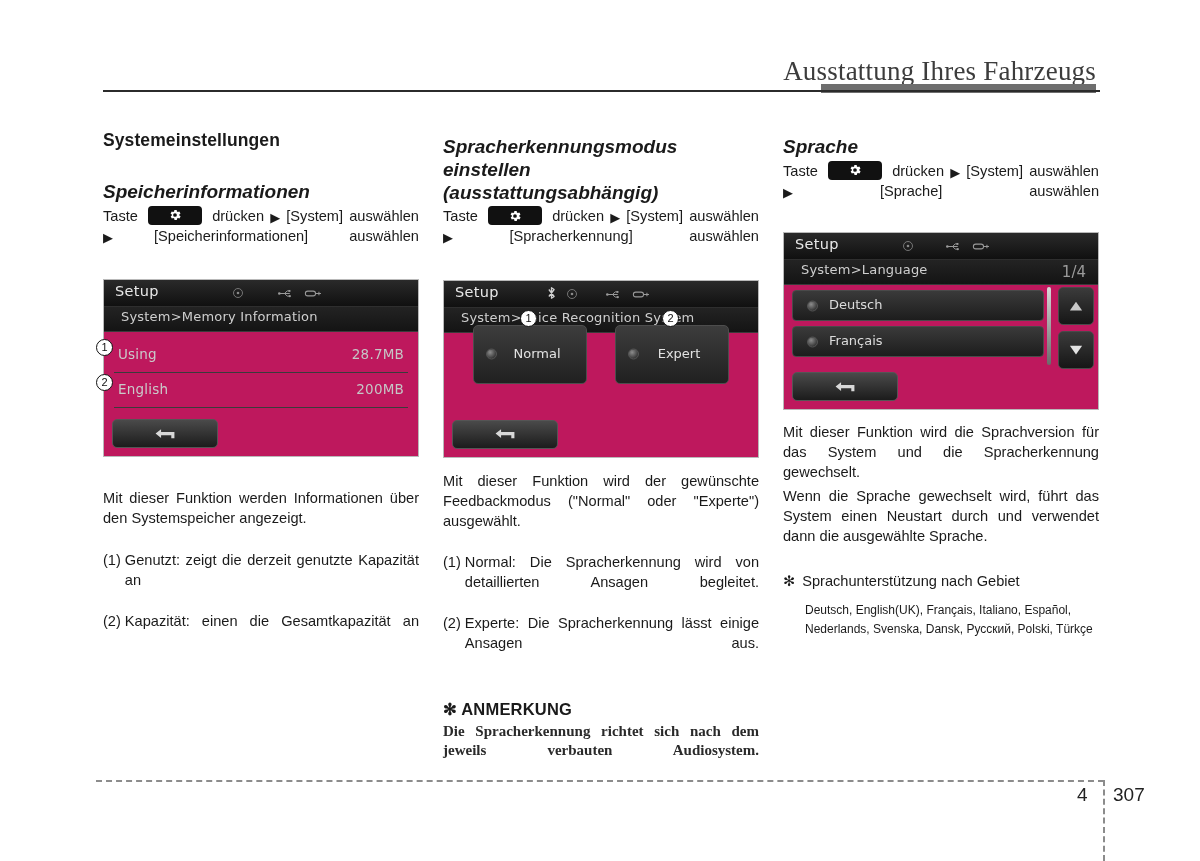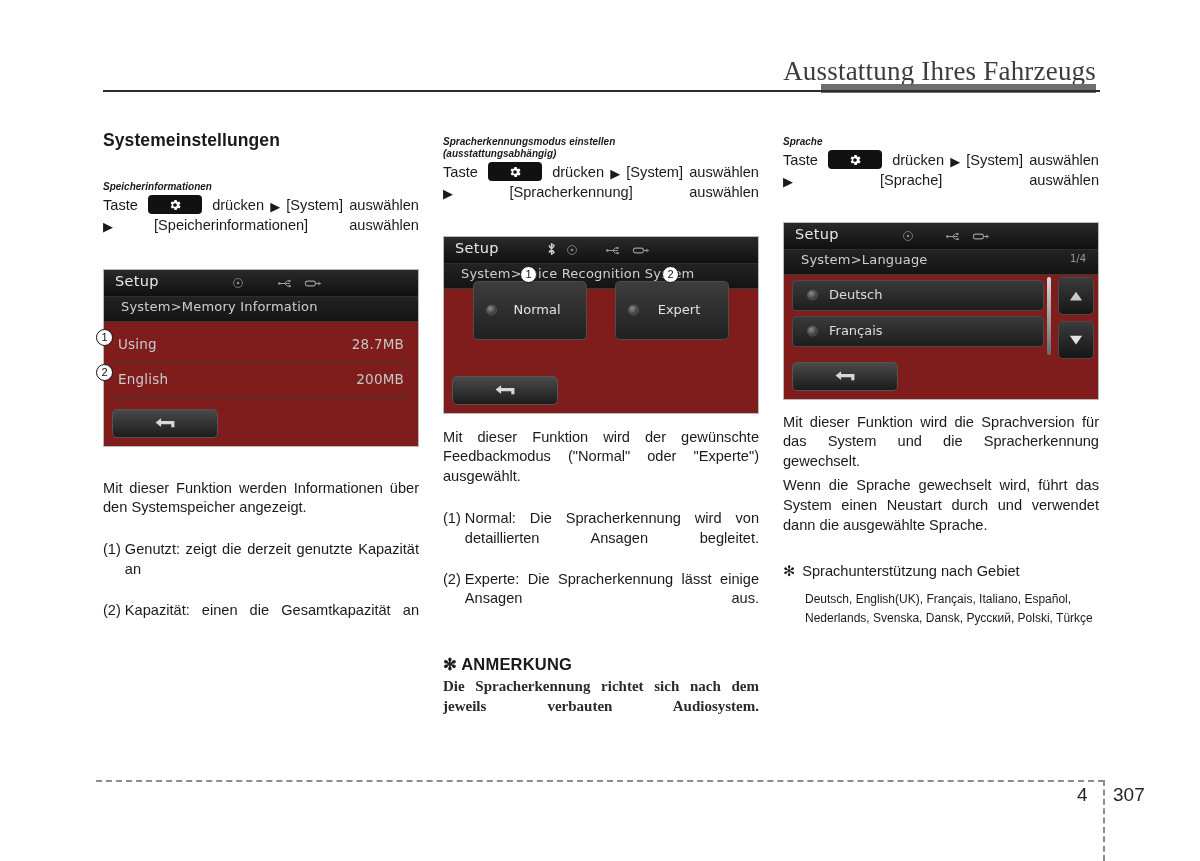--- a/index.html
+++ b/index.html
@@ -11,48 +11,48 @@
   .hdr-graybar{position:absolute;right:104px;top:84px;width:275px;height:9px;background:#6e6e6e;}
   .hdr-rule{position:absolute;left:103px;top:90px;width:997px;height:2px;background:#2b2b2b;}
 
   
   .col{position:absolute;top:130px;width:316px;}
   .col-1{left:103px;}
   .col-2{left:443px;}
   .col-3{left:783px;}
 
   h1.sec-title{font-size:17.5px;font-weight:bold;margin:0 0 30px 0;letter-spacing:.1px;}
-  h2.sub-title{font-size:10px;font-weight:bold;font-style:italic;margin:0 0 2px 0;line-height:1.2;}
+  h2.sub-title{font-size:19px;font-weight:bold;font-style:italic;margin:0 0 2px 0;line-height:1.2;}
 
   p.body{font-size:14.6px;line-height:1.36;margin:0 0 0 0;text-align:justify;text-justify:inter-word;}
   p.gap{margin-top:15px;}
 
   .steps{font-size:14.6px;line-height:1.36;text-align:justify;text-justify:inter-word;}
   .steps::after{content:"";display:inline-block;width:100%;}
 
   .numlist{margin:0;padding:0;list-style:none;font-size:14.6px;line-height:1.36;}
   .numlist li{display:flex;margin-bottom:1px;}
   .numlist li .idx{flex:0 0 auto;white-space:nowrap;padding-right:4px;}
   .numlist li .txt{flex:1 1 auto;text-align:justify;text-justify:inter-word;}
   .numlist li .txt::after{content:"";display:inline-block;width:100%;}
 
   
   .keypill{display:inline-block;vertical-align:-4px;width:54px;height:19px;background:#111;border-radius:4px;position:relative;margin:0 4px;}
   .keypill svg{position:absolute;left:50%;top:50%;transform:translate(-50%,-50%);}
 
   .arrow-r{display:inline-block;vertical-align:-1px;font-size:13px;line-height:1;}
 
   
-  .device{position:relative;background:#7f1d1d;border:1px solid #b9b9b9;box-sizing:border-box;}
+  .device{position:relative;background:#be185d;border:1px solid #b9b9b9;box-sizing:border-box;}
   .dev-statusbar{position:relative;height:26px;background:linear-gradient(#2a2a2a,#101010);border-bottom:1px solid #2e2e2e;}
   .dev-setup{position:absolute;left:11px;top:3px;font-size:14.5px;color:#e8e8e8;font-family:"DejaVu Sans",sans-serif;letter-spacing:.3px;}
   .dev-icons{position:absolute;right:0;top:5px;display:flex;gap:9px;align-items:center;}
   .dev-path{position:relative;height:24px;background:linear-gradient(#232323,#141414);border-bottom:1px solid #3a3a3a;}
   .dev-path span.t{position:absolute;left:17px;top:2px;font-size:13px;color:#cfcfcf;font-family:"DejaVu Sans",sans-serif;letter-spacing:.2px;}
-  .dev-path span.pg{position:absolute;right:12px;top:3px;font-size:10px;color:#9a9a9a;font-family:"DejaVu Sans",sans-serif;}
+  .dev-path span.pg{position:absolute;right:12px;top:3px;font-size:15px;color:#9a9a9a;font-family:"DejaVu Sans",sans-serif;}
 
   .row-item{position:relative;margin:5px 8px 0 8px;height:29px;background:linear-gradient(#3a3a3a,#1d1d1d);border:1px solid #4a4a4a;border-radius:4px;}
   .row-item .lbl{position:absolute;left:14px;top:6px;font-size:13px;color:#dcdcdc;font-family:"DejaVu Sans",sans-serif;}
 
   .row-plain{position:relative;height:34px;}
   .row-plain .lbl{position:absolute;left:14px;top:8px;font-size:13.5px;color:#cacaca;font-family:"DejaVu Sans",sans-serif;letter-spacing:.2px;}
   .row-plain .val{position:absolute;right:14px;top:8px;font-size:13.5px;color:#c6c6c6;font-family:"DejaVu Sans",sans-serif;letter-spacing:.2px;}
   .row-sep{margin:0 10px;height:1px;background:#3b3b3b;}
 
   .radio-dot{position:absolute;left:14px;top:50%;transform:translateY(-50%);width:11px;height:11px;border-radius:50%;background:radial-gradient(circle at 35% 32%,#8d8d8d,#3a3a3a 70%);border:1px solid #555;box-sizing:border-box;}

